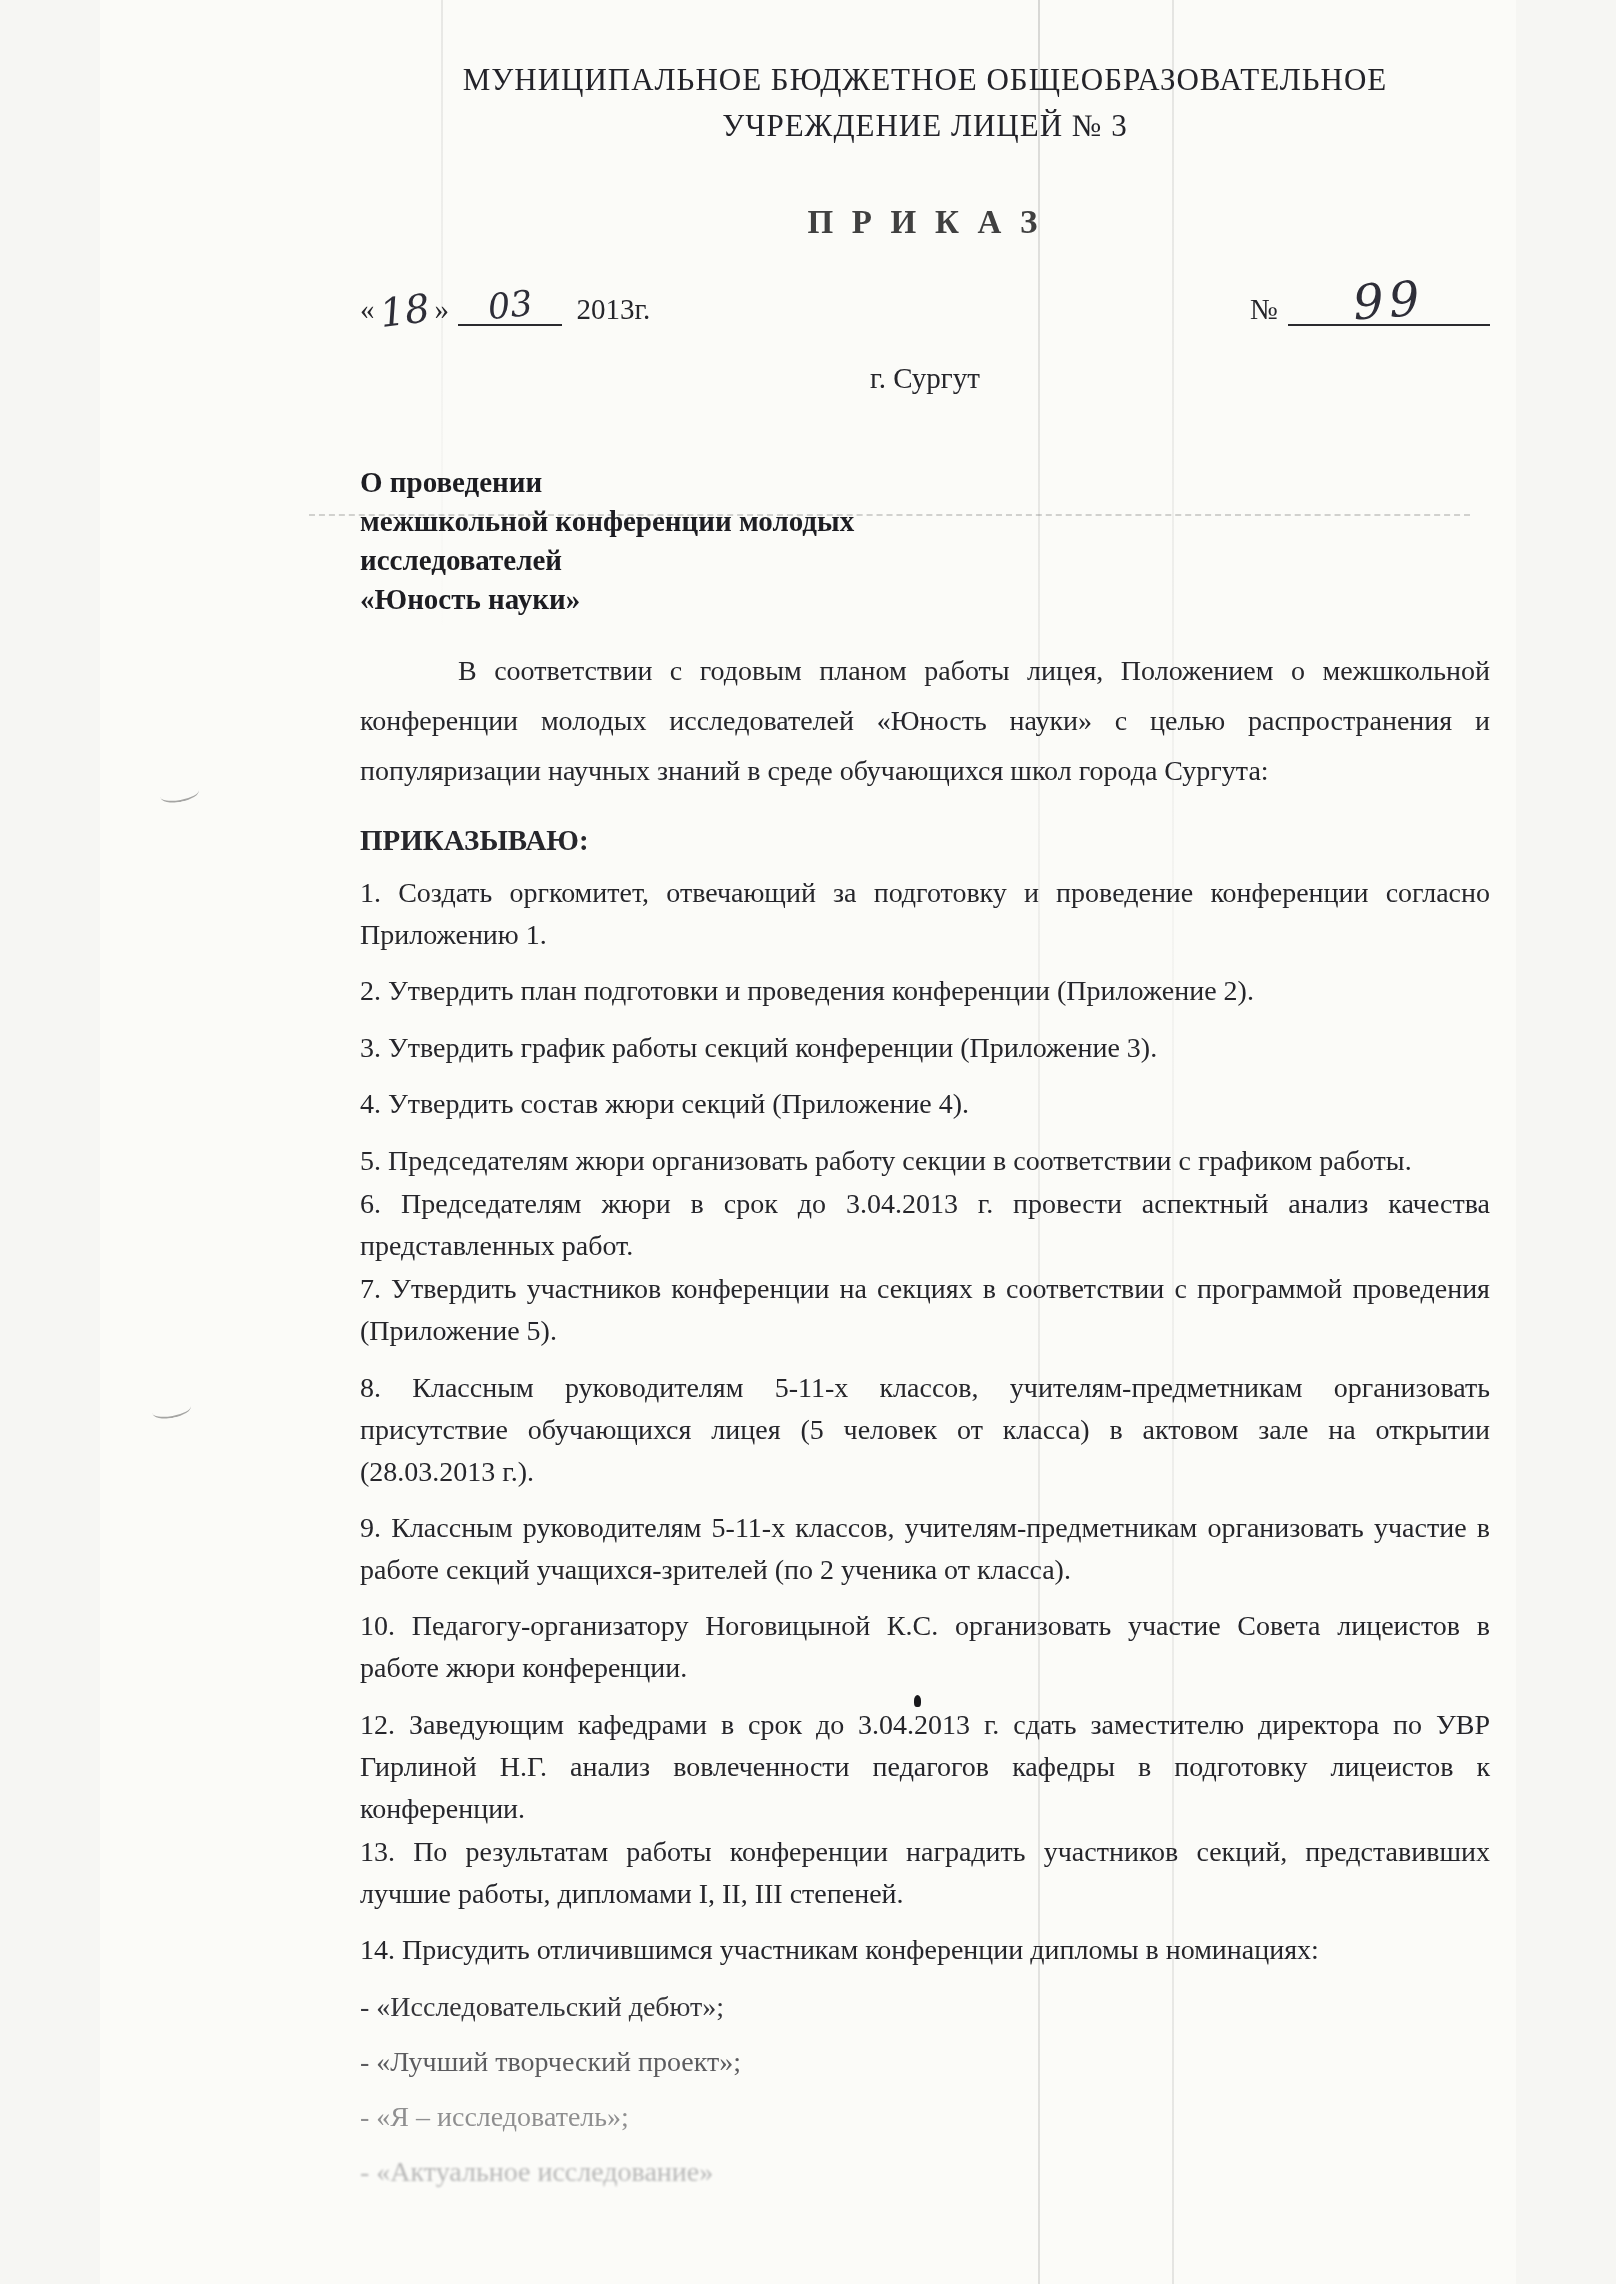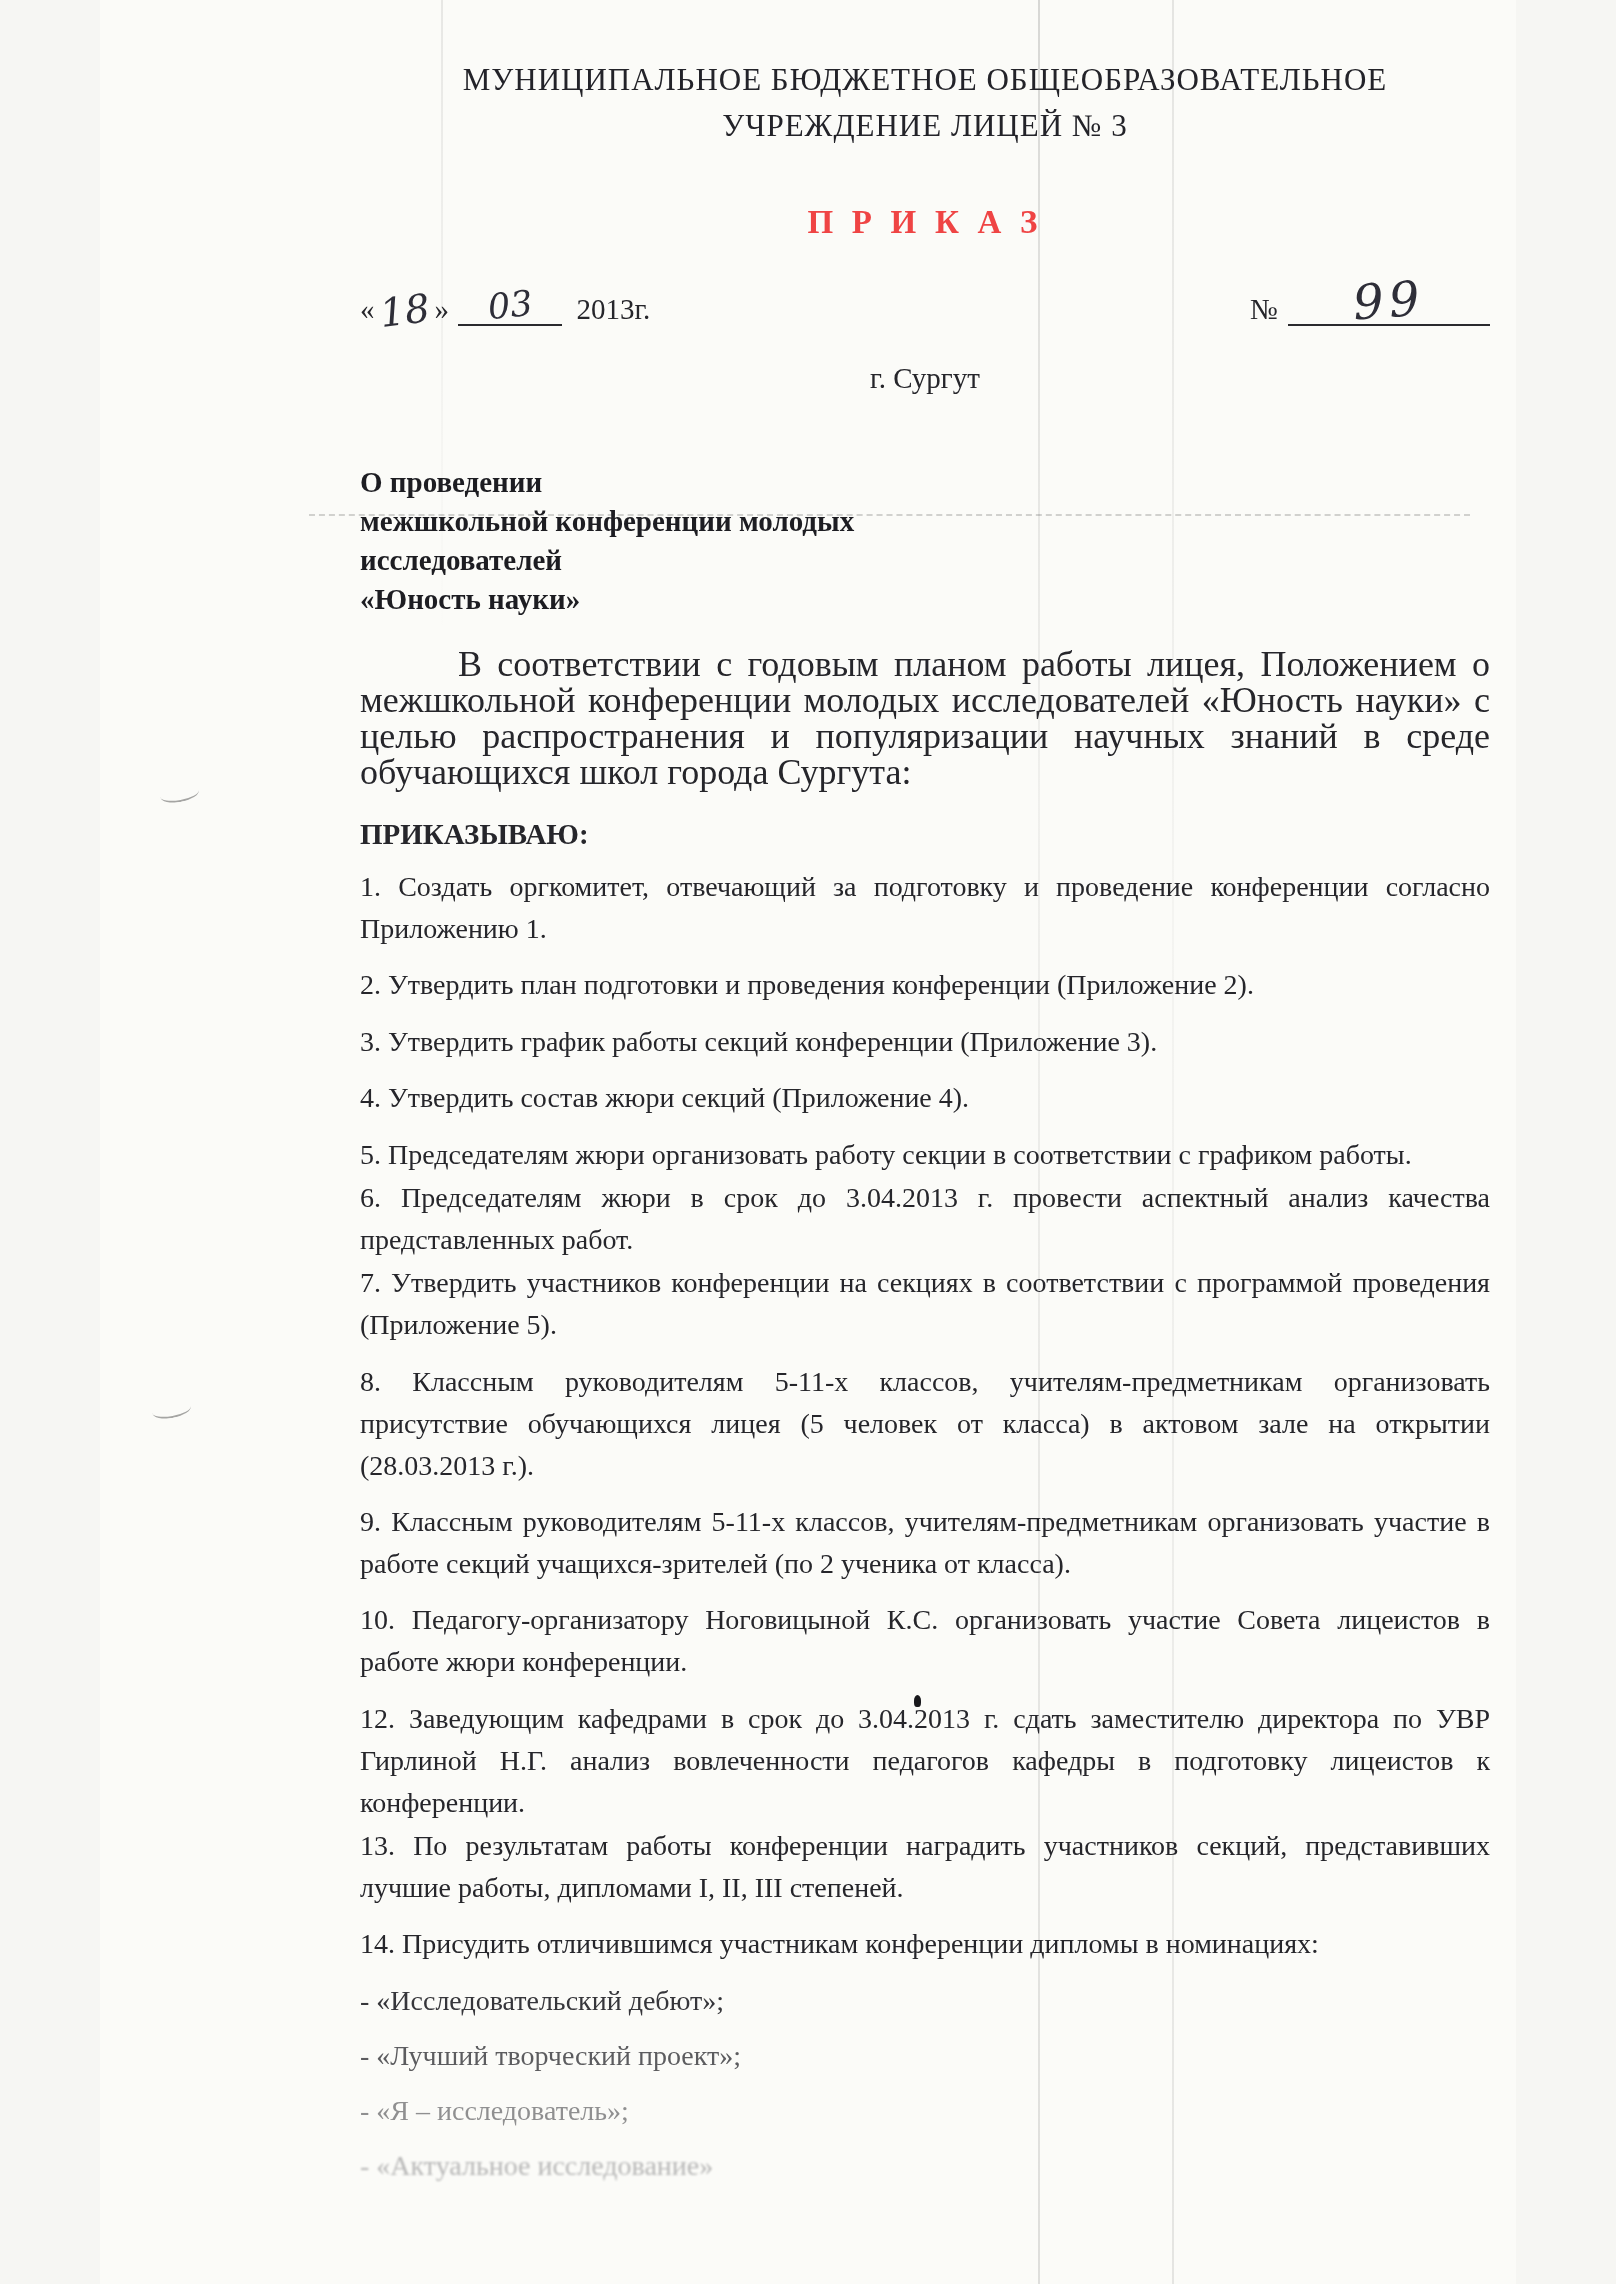--- a/index.html
+++ b/index.html
@@ -28,39 +28,39 @@
   .speck-2 { left:1545px; top:1693px; }
 
   .content {
     position:absolute;
     left:260px; right:26px; top:0;
     padding-top:57px;
     box-sizing:border-box;
   }
   .org { text-align:center; font-size:31px; line-height:46px; letter-spacing:1px; color:#232329; }
   .org { margin-bottom:50px; }
-  .title { text-align:center; font-size:33px; font-weight:bold; letter-spacing:5.2px; line-height:46px; margin-bottom:22px; color:#ef4444; }
+  .title { text-align:center; font-size:33px; font-weight:bold; letter-spacing:5.2px; line-height:46px; margin-bottom:22px; color:#404040; }
 
   .dateline { display:flex; justify-content:space-between; align-items:flex-end; height:59px; margin-bottom:35px; font-size:29px; }
   .date-field { display:flex; align-items:flex-end; gap:2.6px; }
   .hand { font-family:"DejaVu Serif", serif; font-style:italic; color:#2e2e38; display:inline-block; }
   .hand-day   { font-size:39px; line-height:31px; transform:rotate(-7deg); margin:0 2.6px; }
   .hand-month { font-size:35px; line-height:29px; transform:rotate(-6deg); }
   .hand-number{ font-size:48px; line-height:35px; letter-spacing:5.2px; transform:rotate(-4deg); }
   .uline { display:inline-block; border-bottom:2px solid #2a2a2e; text-align:center; }
   .month-line { width:104px; margin:0 11.7px 0 6.5px; }
   .num-line { width:202px; margin-left:10.4px; }
   .number-field { display:flex; align-items:flex-end; }
 
   .city { text-align:center; font-size:29px; line-height:34px; margin-bottom:68px; }
 
   .subject { font-weight:bold; font-size:29px; line-height:39px; margin-bottom:27px; color:#1d1d22; }
 
   p { margin:0; }
-  .intro { font-size:36px; line-height:36px; text-align:justify; text-indent:98px; margin-bottom:27px; }
+  .intro { font-size:28px; line-height:50px; text-align:justify; text-indent:98px; margin-bottom:27px; }
   .orderword { font-size:29px; line-height:34px; margin-bottom:15px;font-weight:bold; }
   .item { font-size:28px; line-height:42px; text-align:justify; margin-bottom:14.4px; }
   .tight { margin-bottom:1.3px; }
   .dash { margin-bottom:13px; text-align:left; }
   .fade1 { opacity:.92; }
   .fade2 { opacity:.74; filter:blur(0.3px); }
   .fade3 { opacity:.50; filter:blur(0.6px); }
   .fade4 { opacity:.32; filter:blur(0.8px); }
 </style>
 </head>

